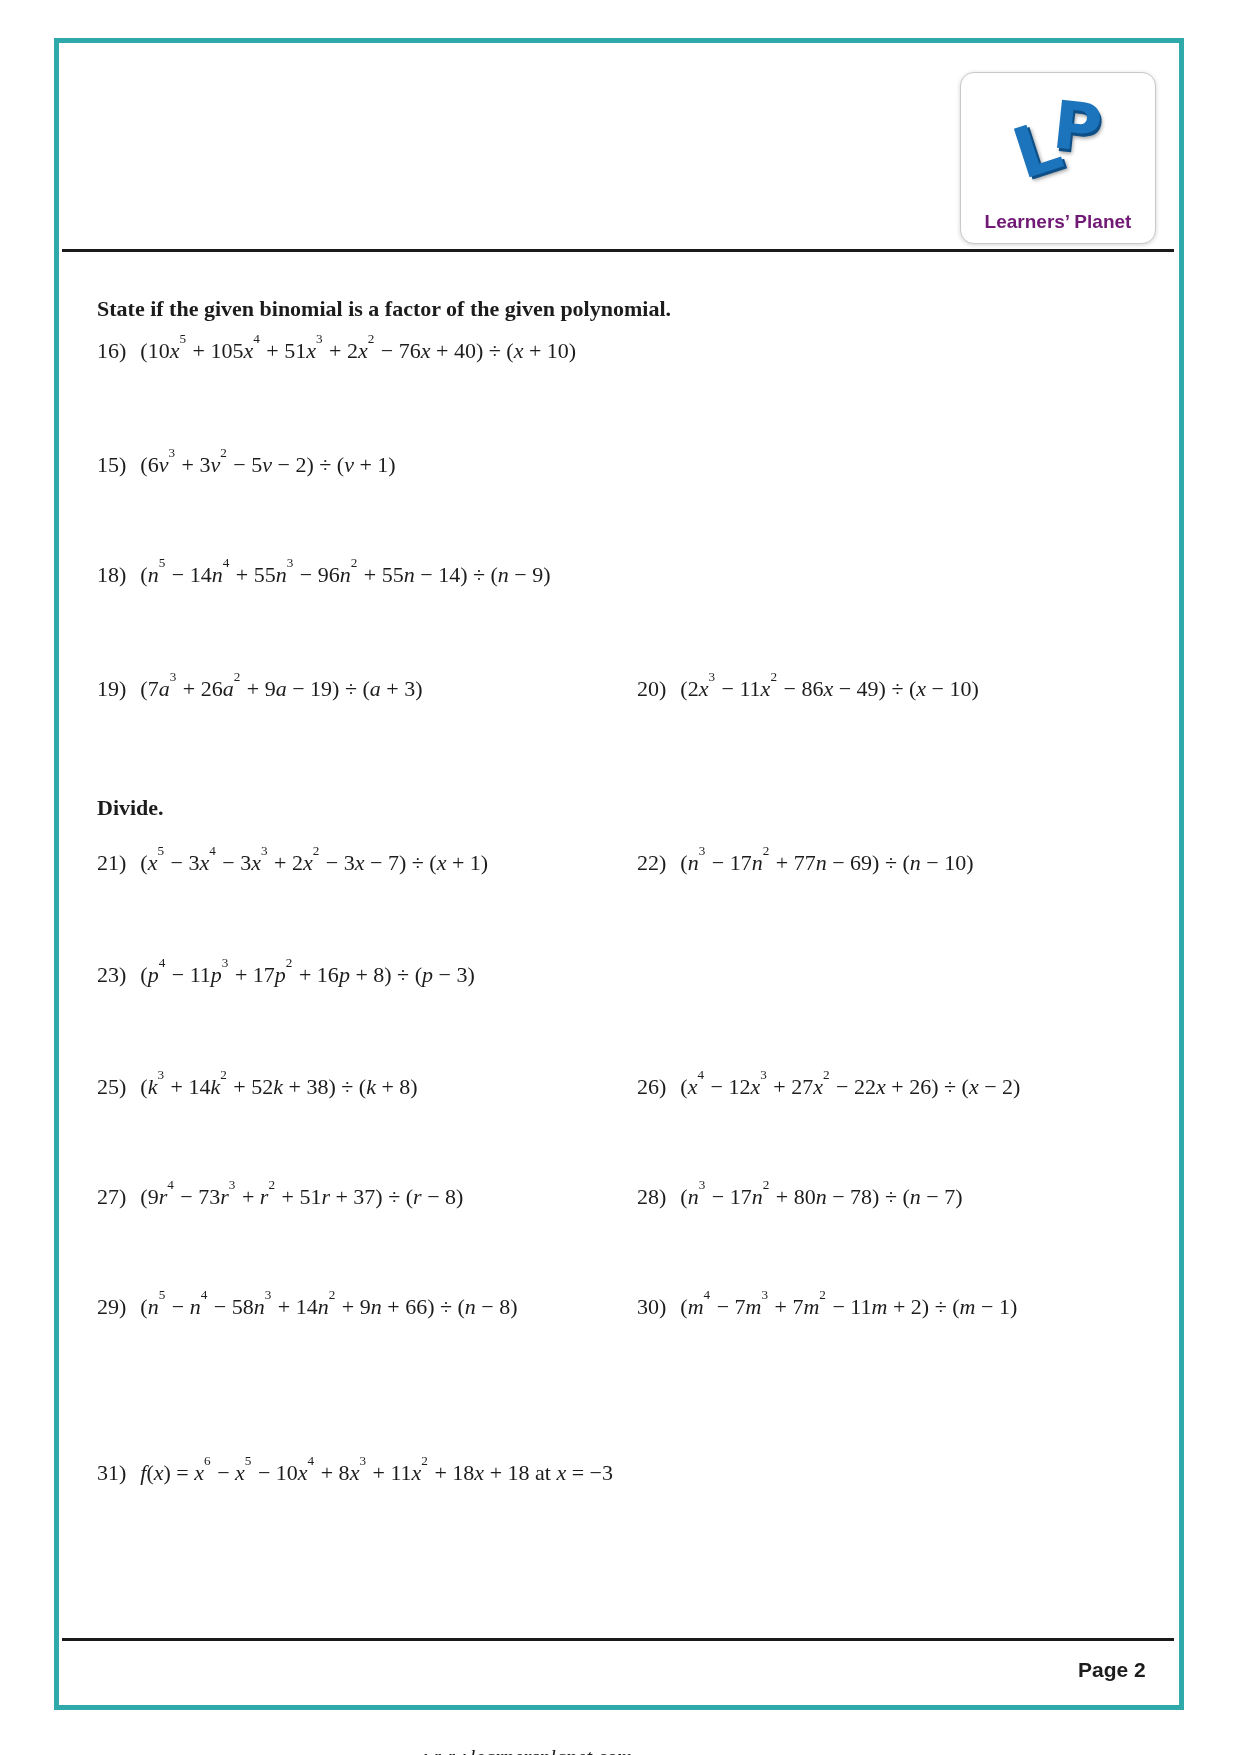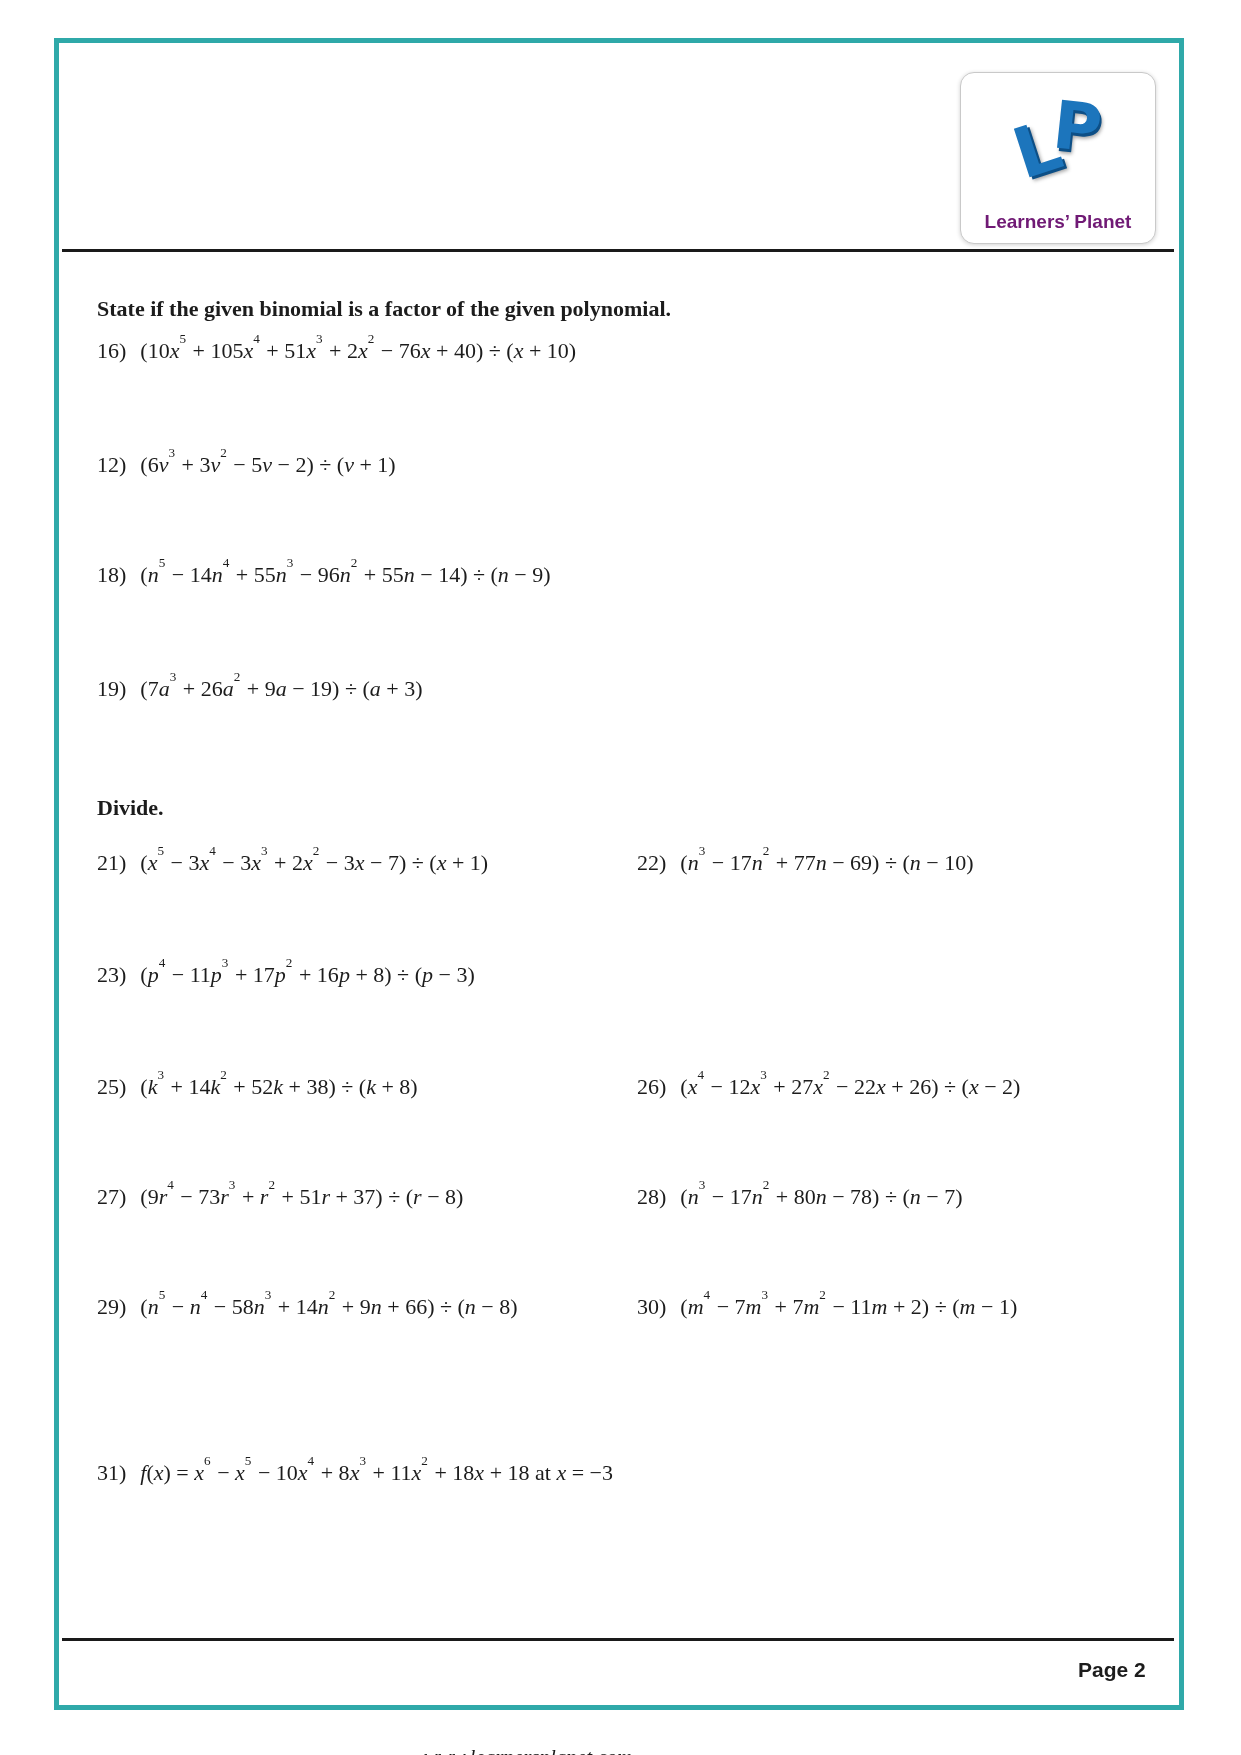--- a/index.html
+++ b/index.html
@@ -118,29 +118,32 @@
 
   <div class="rule rule-top"></div>
 
   <h2 class="section-heading" style="top:296px">State if the given binomial is a factor of the given polynomial.</h2>
 
   <div class="problem col-left" style="top:338px">
     <span class="pnum">16)</span><span class="pexpr">(10<i>x</i><sup>5</sup> + 105<i>x</i><sup>4</sup> + 51<i>x</i><sup>3</sup> + 2<i>x</i><sup>2</sup> − 76<i>x</i> + 40) ÷ (<i>x</i> + 10)</span>
   </div>
 
   <div class="problem col-left" style="top:452px">
-    <span class="pnum">12)</span><span class="pexpr">(6<i>v</i><sup>3</sup> + 3<i>v</i><sup>2</sup> − 5<i>v</i> − 2) ÷ (<i>v</i> + 1)</span>
+    <span class="pnum">15)</span><span class="pexpr">(6<i>v</i><sup>3</sup> + 3<i>v</i><sup>2</sup> − 5<i>v</i> − 2) ÷ (<i>v</i> + 1)</span>
   </div>
 
   <div class="problem col-left" style="top:562px">
     <span class="pnum">18)</span><span class="pexpr">(<i>n</i><sup>5</sup> − 14<i>n</i><sup>4</sup> + 55<i>n</i><sup>3</sup> − 96<i>n</i><sup>2</sup> + 55<i>n</i> − 14) ÷ (<i>n</i> − 9)</span>
   </div>
 
   <div class="problem col-left" style="top:676px">
     <span class="pnum">19)</span><span class="pexpr">(7<i>a</i><sup>3</sup> + 26<i>a</i><sup>2</sup> + 9<i>a</i> − 19) ÷ (<i>a</i> + 3)</span>
+  </div>
+  <div class="problem col-right" style="top:676px">
+    <span class="pnum">20)</span><span class="pexpr">(2<i>x</i><sup>3</sup> − 11<i>x</i><sup>2</sup> − 86<i>x</i> − 49) ÷ (<i>x</i> − 10)</span>
   </div>
 
   <h2 class="section-heading" style="top:795px">Divide.</h2>
 
   <div class="problem col-left" style="top:850px">
     <span class="pnum">21)</span><span class="pexpr">(<i>x</i><sup>5</sup> − 3<i>x</i><sup>4</sup> − 3<i>x</i><sup>3</sup> + 2<i>x</i><sup>2</sup> − 3<i>x</i> − 7) ÷ (<i>x</i> + 1)</span>
   </div>
   <div class="problem col-right" style="top:850px">
     <span class="pnum">22)</span><span class="pexpr">(<i>n</i><sup>3</sup> − 17<i>n</i><sup>2</sup> + 77<i>n</i> − 69) ÷ (<i>n</i> − 10)</span>
   </div>

